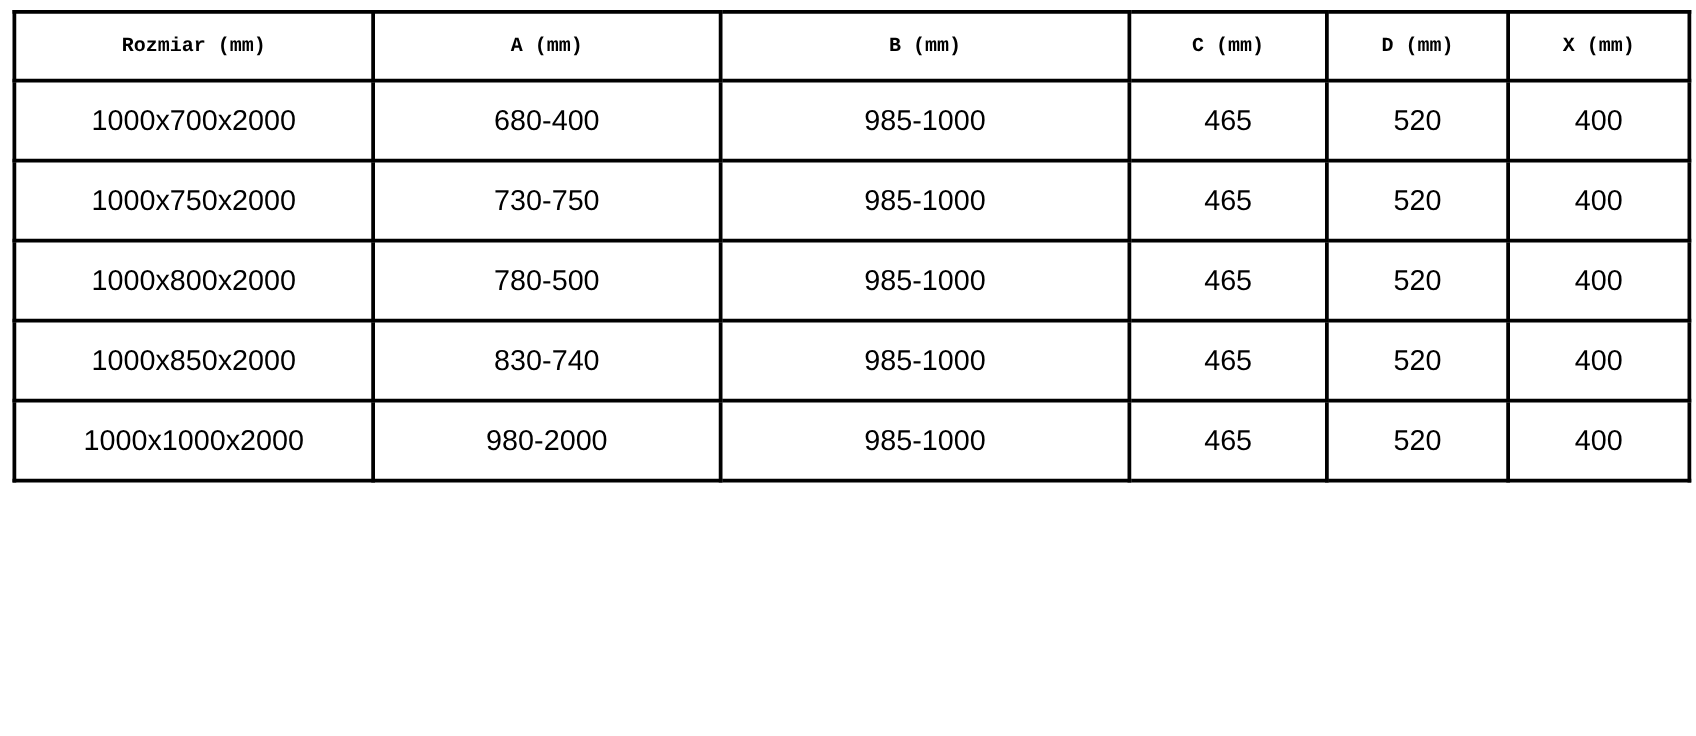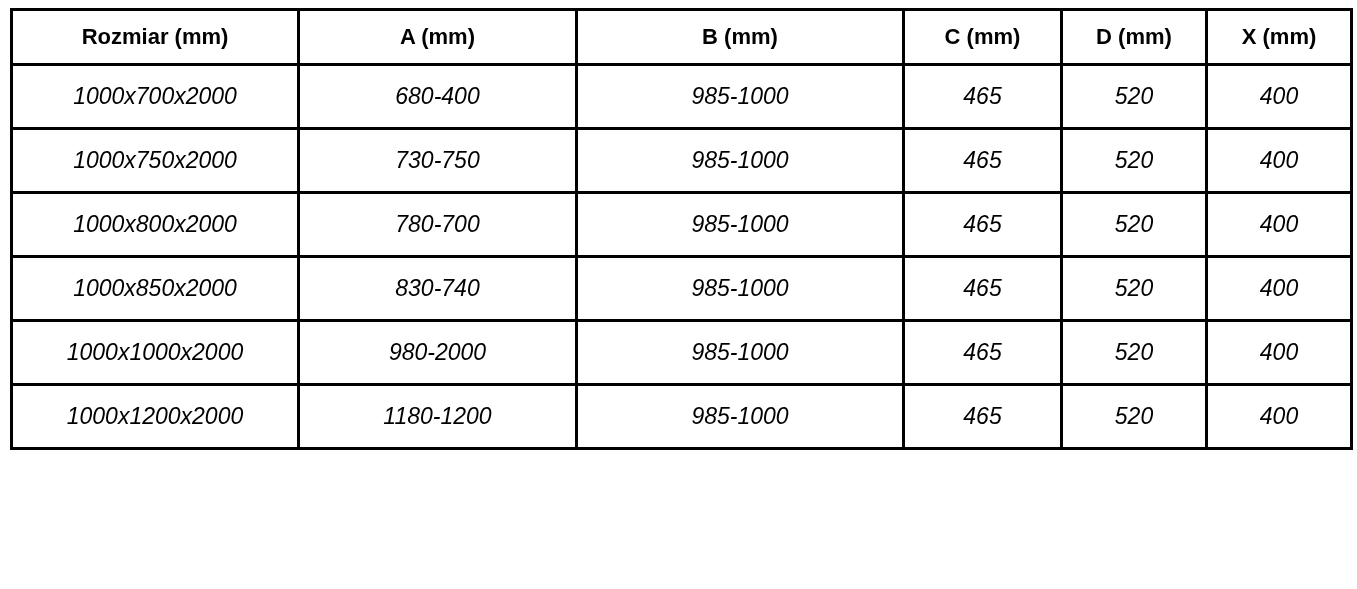--- a/index.html
+++ b/index.html
@@ -25,29 +25,29 @@
   table.size-table th,
   table.size-table td {
     border: 3px solid #000000;
     text-align: center;
     vertical-align: middle;
     padding: 0;
     overflow: hidden;
     white-space: nowrap;
   }
   table.size-table th {
-    font-size: 22px;
+    font-size: 16px;
     font-weight: bold;
     height: 52px;
+    font-family: Liberation Mono, monospace;
   }
   table.size-table td {
     font-size: 23px;
     font-weight: normal;
     height: 61px;
-    font-style: italic;
   }
   col.c-rozmiar { width: 287px; }
   col.c-a       { width: 278px; }
   col.c-b       { width: 327px; }
   col.c-c       { width: 158px; }
   col.c-d       { width: 145px; }
   col.c-x       { width: 145px; }
 </style>
 </head>
 <body>
@@ -84,21 +84,21 @@
         <tr>
           <td>1000x750x2000</td>
           <td>730-750</td>
           <td>985-1000</td>
           <td>465</td>
           <td>520</td>
           <td>400</td>
         </tr>
         <tr>
           <td>1000x800x2000</td>
-          <td>780-700</td>
+          <td>780-500</td>
           <td>985-1000</td>
           <td>465</td>
           <td>520</td>
           <td>400</td>
         </tr>
         <tr>
           <td>1000x850x2000</td>
           <td>830-740</td>
           <td>985-1000</td>
           <td>465</td>
@@ -106,23 +106,15 @@
           <td>400</td>
         </tr>
         <tr>
           <td>1000x1000x2000</td>
           <td>980-2000</td>
           <td>985-1000</td>
           <td>465</td>
           <td>520</td>
           <td>400</td>
         </tr>
-        <tr>
-          <td>1000x1200x2000</td>
-          <td>1180-1200</td>
-          <td>985-1000</td>
-          <td>465</td>
-          <td>520</td>
-          <td>400</td>
-        </tr>
       </tbody>
   </table>
 </div>
 
 </body></html>

